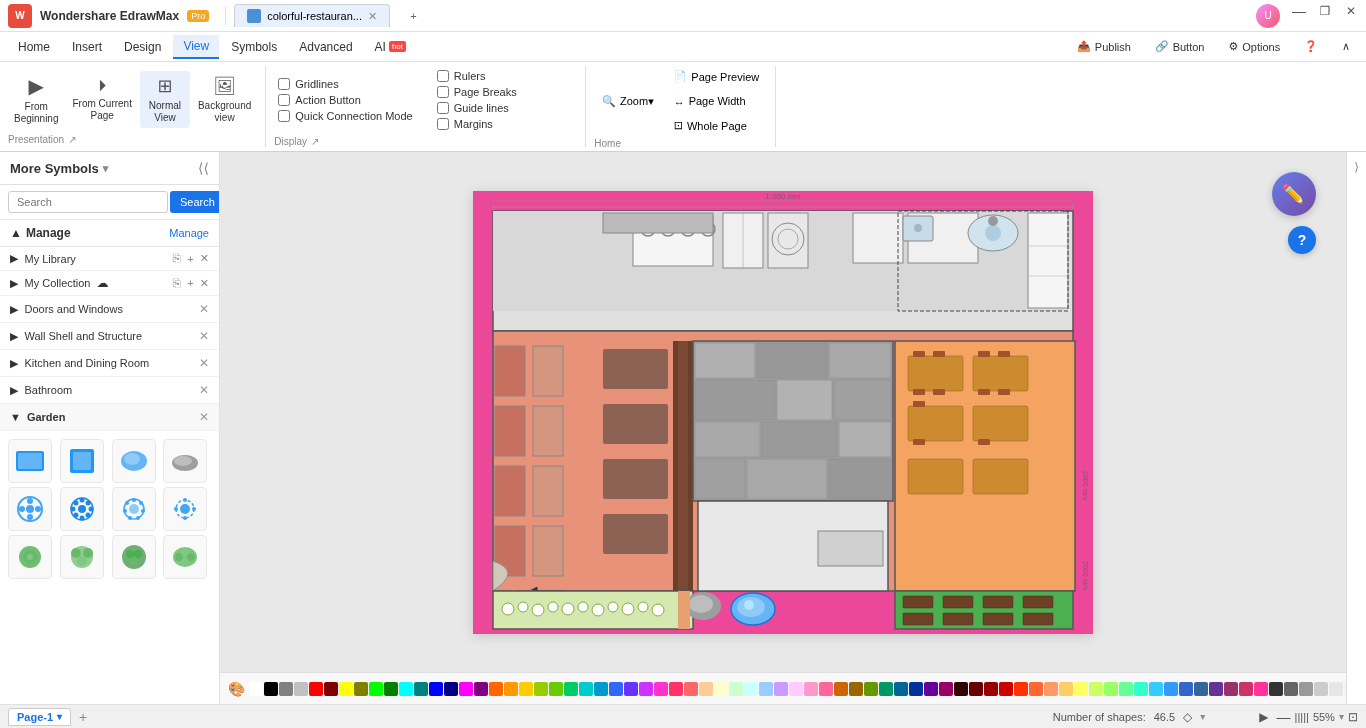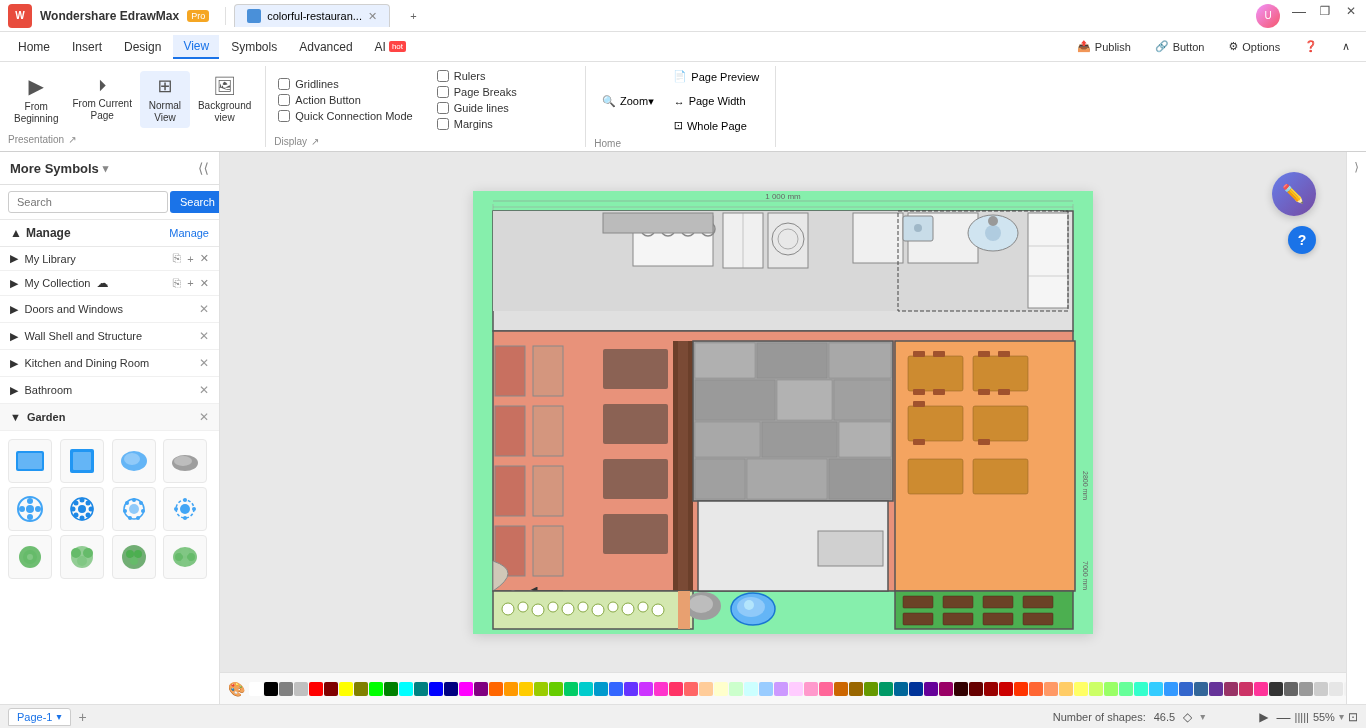--- a/index.html
+++ b/index.html
@@ -274,21 +274,21 @@
     }
     .canvas-wrapper {
       flex: 1;
       display: flex;
       align-items: center;
       justify-content: center;
       overflow: auto;
       padding: 20px;
     }
     .canvas-content {
-      background: #86efac;
+      background: #ec4899;
       position: relative;
       box-shadow: 0 2px 12px rgba(0,0,0,0.15);
     }
 
     
     .right-panel {
       width: 20px;
       background: #fff;
       border-left: 1px solid #e0e0e0;
       display: flex;
@@ -334,21 +334,21 @@
     }
     .page-tab {
       display: flex;
       align-items: center;
       gap: 4px;
       padding: 2px 8px;
       background: #fff;
       border: 1px solid #ccc;
       border-radius: 3px 3px 0 0;
       font-size: 11px;
-      font-weight: 400;
+      font-weight: 700;
       color: #1a73e8;
       cursor: pointer;
     }
     .status-right { margin-left: auto; display: flex; align-items: center; gap: 8px; }
     .zoom-control { display: flex; align-items: center; gap: 4px; font-size: 11px; }
 
     
     .floorplan { width: 620px; height: 440px; }
 
     .assistant-bubble {

